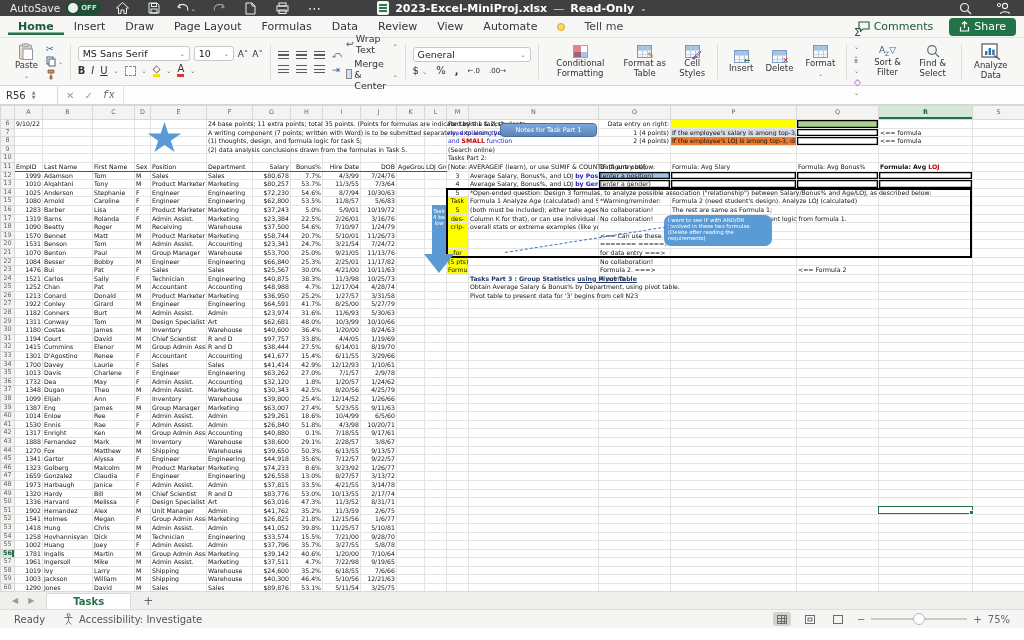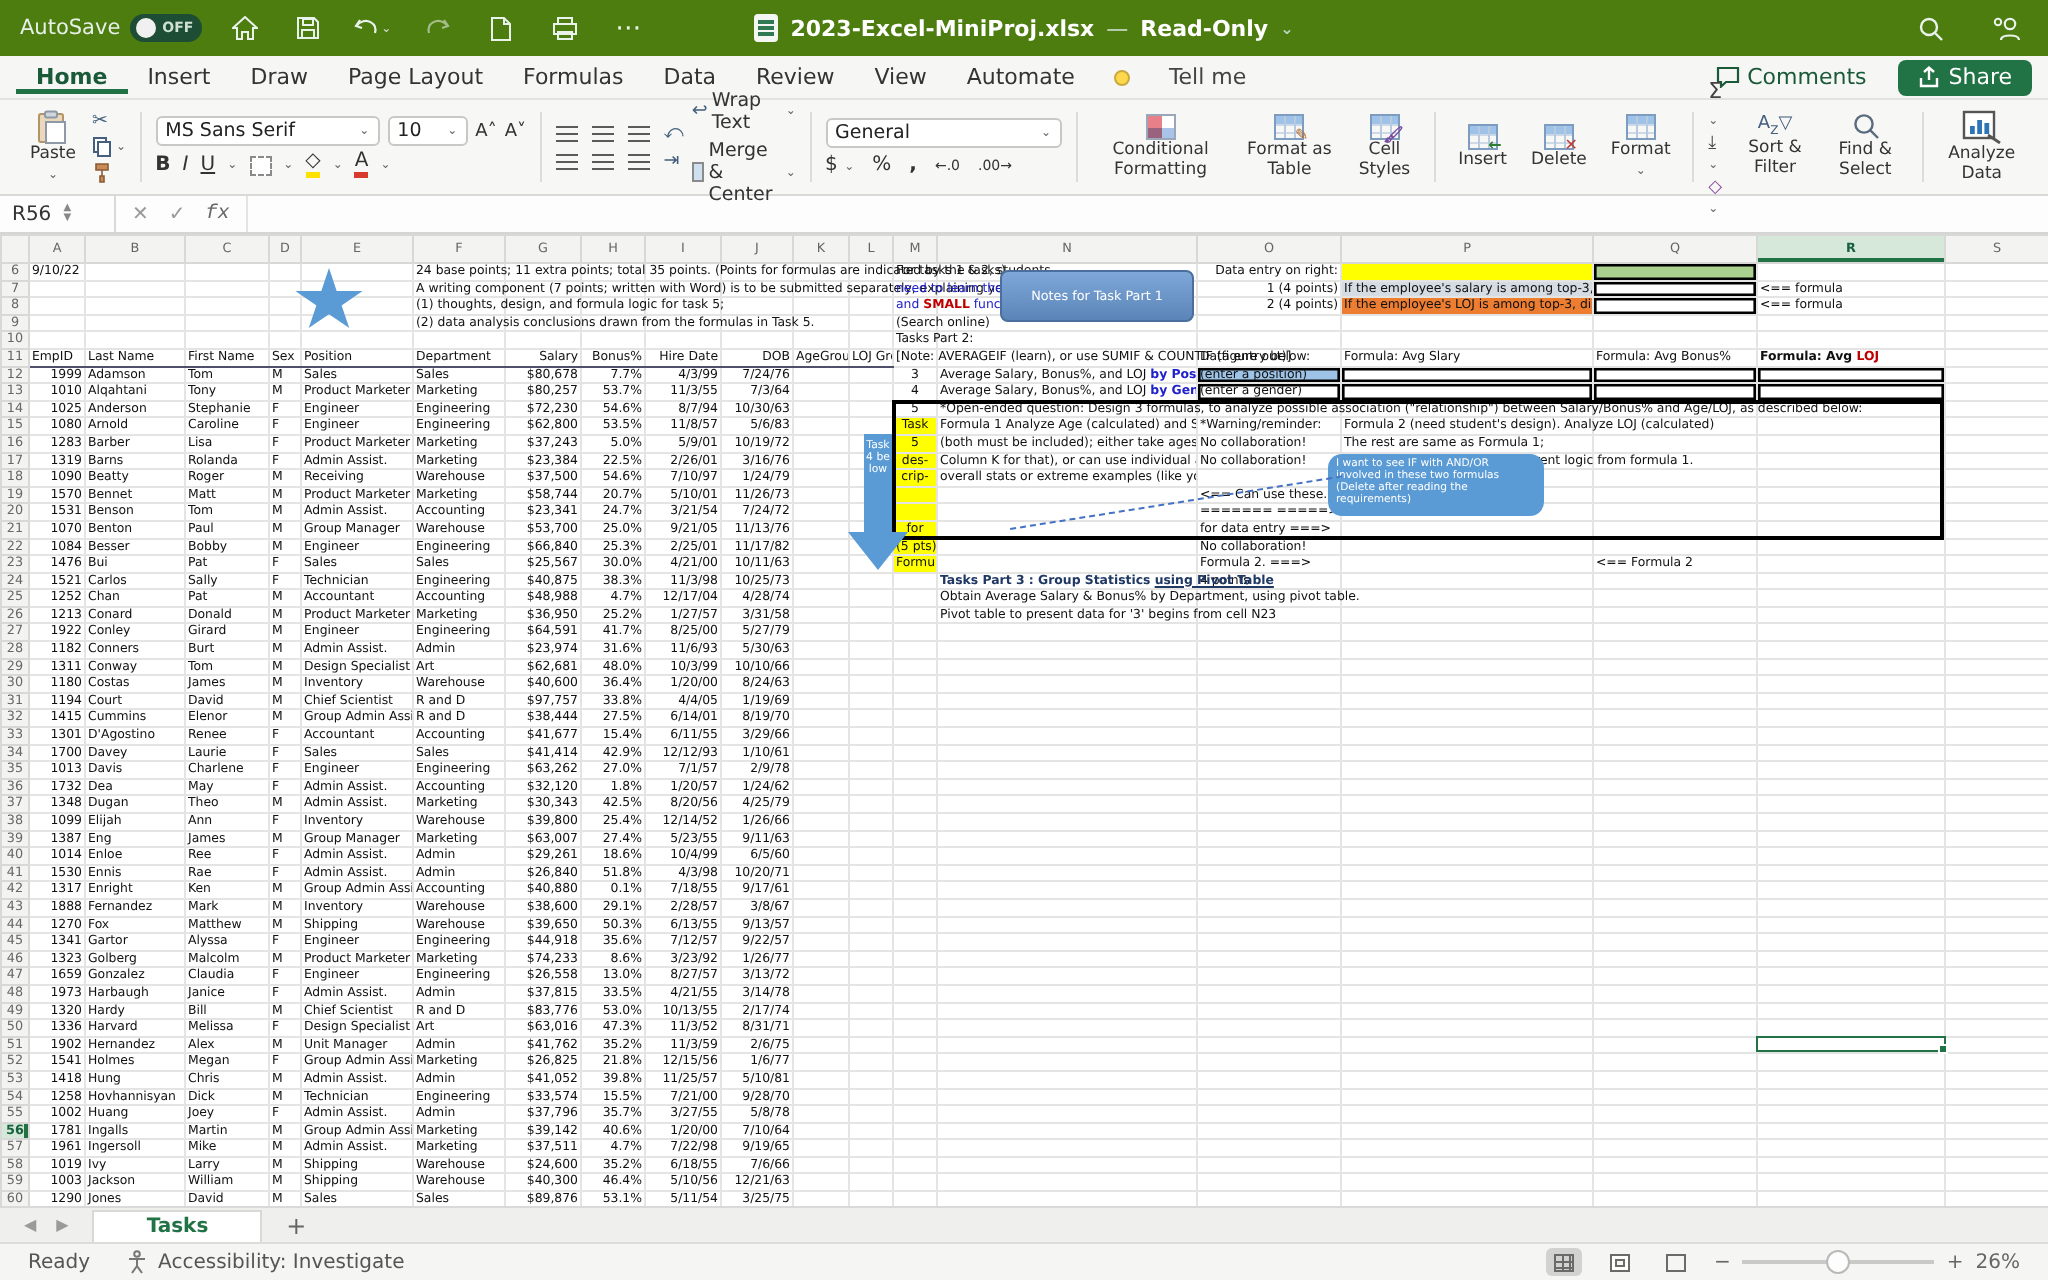--- a/index.html
+++ b/index.html
@@ -1,20 +1,20 @@
 <!DOCTYPE html>
 <html><head>
 <meta charset="utf-8">
 <style>
   * { margin:0; padding:0; box-sizing:border-box; }
   html,body { width:1024px; height:640px; overflow:hidden;
     font-family:"DejaVu Sans","Liberation Sans",sans-serif; background:#fff; }
 
   
-  #titlebar { height:28px; background:#4d7c0f; display:flex; align-items:center;
+  #titlebar { height:16px; background:#404040; display:flex; align-items:center;
     color:#fff; font-size:11px; padding:0 10px; position:relative; }
   .tb-left { display:flex; align-items:center; gap:10px; }
   .autosave { display:flex; align-items:center; gap:5px; font-size:10.5px; color:#e8f0ea; }
   .as-pill { width:36px; height:14px; background:#1d4d34; border-radius:8px; display:flex;
     align-items:center; padding:0 3px; gap:3px; }
   .as-knob { width:10px; height:10px; border-radius:50%; background:#f0f0f0; }
   .as-off { font-size:7px; color:#cfe0d5; font-weight:bold; }
   .tb-ico { width:22px; height:18px; display:flex; align-items:center; justify-content:center;
     color:#eaf2ec; font-size:13px; }
   .tb-ico svg { display:block; }
@@ -108,21 +108,21 @@
   .s55 { font-size:5.6px; }
 
   
   .ovl { position:absolute; pointer-events:none; }
   #taskbox { left:446px; top:82.75px; width:526px; height:69.75px; border:2.6px solid #000; z-index:4; }
   #selcell { left:878px; top:400.5px; width:95px; height:8.75px; border:1.6px solid #217346; z-index:5; }
   #selcell::after { content:""; position:absolute; right:-2px; bottom:-2px; width:3px; height:3px;
     background:#217346; border:1px solid #fff; }
   #star { left:147px; top:17px; width:35px; height:33px; background:#5b9bd5; z-index:6;
     clip-path:polygon(50% 0%,61% 35%,98% 35%,68% 57%,79% 91%,50% 70%,21% 91%,32% 57%,2% 35%,39% 35%); }
-  #notesbtn { left:500px; top:18px; width:97px; height:26px; background:linear-gradient(#7fa8d9,#5b84b8);
+  #notesbtn { left:500px; top:18px; width:97px; height:14px; background:linear-gradient(#7fa8d9,#5b84b8);
     border:1px solid #4a6f9e; border-radius:4px; color:#fff; font-size:6.4px; display:flex;
     align-items:center; justify-content:center; z-index:6; }
   #bluearrow { left:424px; top:100px; width:30px; height:68px; z-index:6; }
   #bluearrow .stem { position:absolute; left:8px; top:0; width:14px; height:49px; background:#5b9bd5; }
   #bluearrow .head { position:absolute; left:0; top:49px; width:30px; height:19px; background:#5b9bd5;
     clip-path:polygon(0 0,100% 0,50% 100%); }
   #bluearrow .atxt { position:absolute; left:8px; top:3px; width:14px; color:#fff; font-size:5.4px;
     line-height:6.2px; text-align:center; }
   #callout { left:664px; top:110px; width:108px; height:31px; background:#5b9bd5; border-radius:7px;
     color:#fff; font-size:5.3px; line-height:6px; padding:2px 4px; z-index:6; }
@@ -1763,16 +1763,16 @@
       </span>
     <span class="viewico">
         <span class="vbox"></span>
       </span>
     <span class="zoomctl">
       <span>−</span>
       <span class="ztrack">
           <span class="zthumb"></span>
         </span>
       <span>+</span>
-      <span>26%</span>
+      <span>75%</span>
     </span>
   </span>
 </div>
 
 </body></html>

